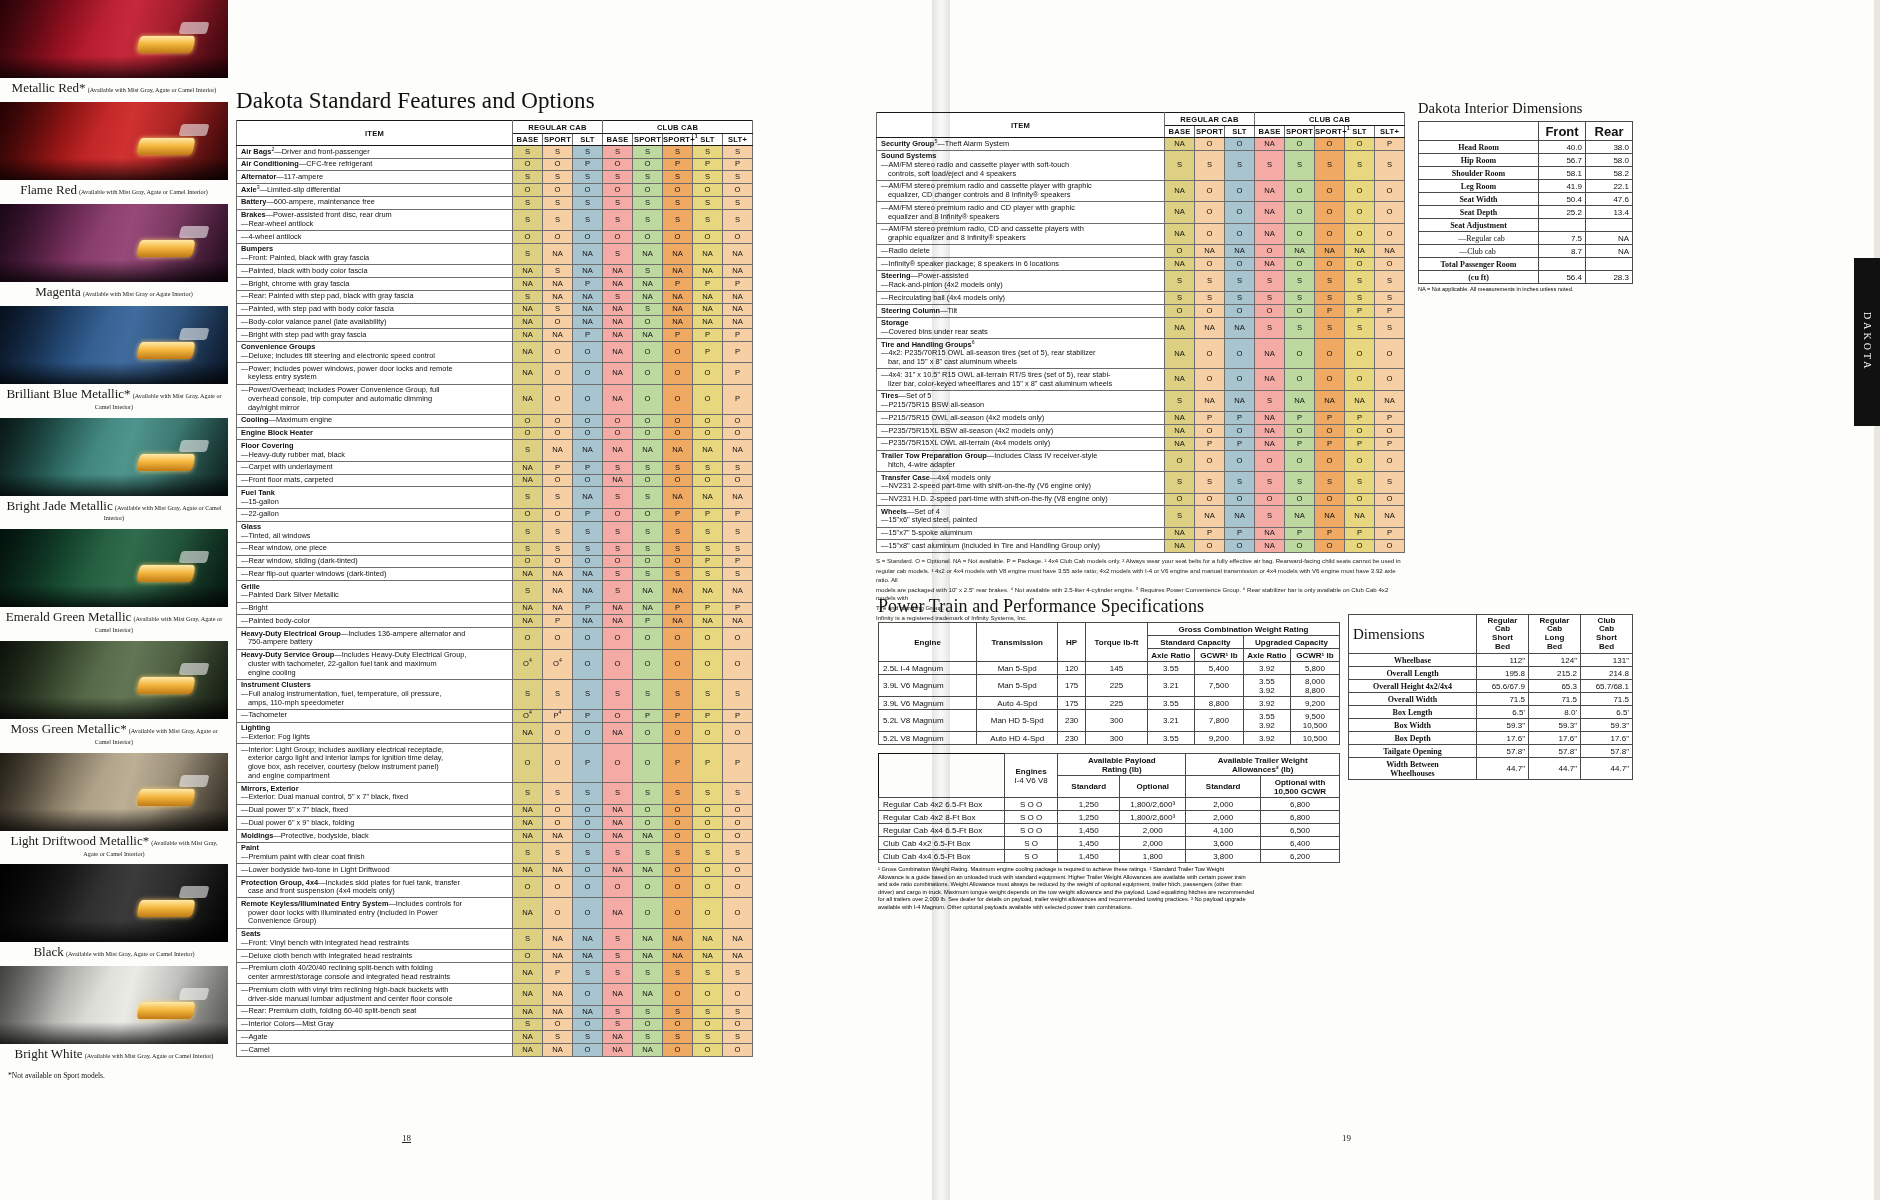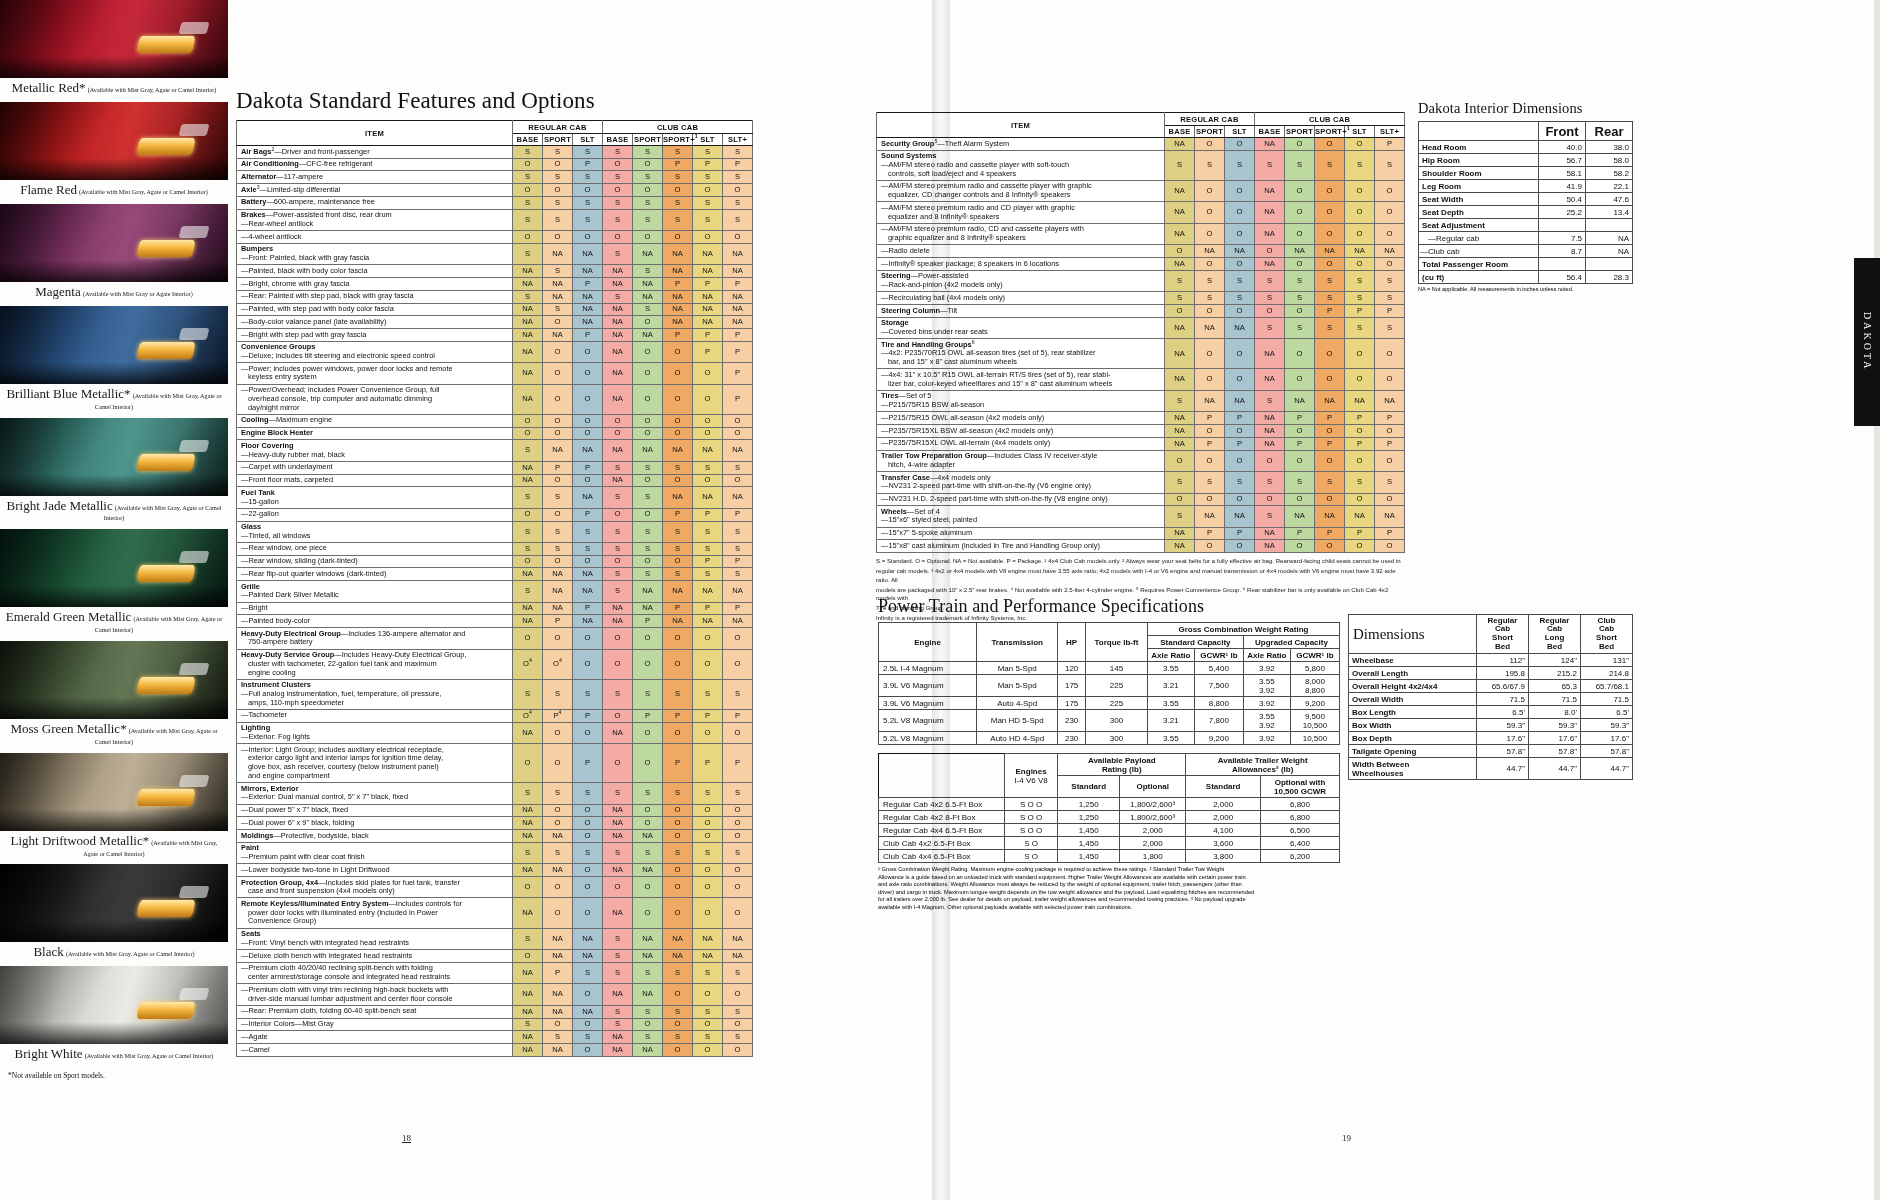--- a/index.html
+++ b/index.html
@@ -115,21 +115,21 @@
 
   
   table.dims{
     border-collapse:collapse; table-layout:fixed; width:100%;
     font-size:8px; color:#111; border:1.2px solid #111;
   }
   table.dims th, table.dims td{
     border:0.7px solid #4a4a4a; padding:1.5px 3px; background:#fff;
   }
   table.dims th{ font-weight:bold; text-align:center; font-size:13px; }
-  table.dims td.lbl{ text-align:left; font-weight:bold; }
+  table.dims td.lbl{ text-align:center; font-weight:bold;font-family:Liberation Serif, serif; }
   table.dims td.num{ text-align:right; }
   .dims-note{ font-size:5.6px; margin-top:2px; line-height:1.25; }
 
   
   table.pt{
     border-collapse:collapse; table-layout:fixed; width:100%;
     font-size:8px; color:#111; border:1.2px solid #111;
   }
   table.pt th, table.pt td{
     border:0.7px solid #4a4a4a; padding:1.5px 2px; background:#fff;

